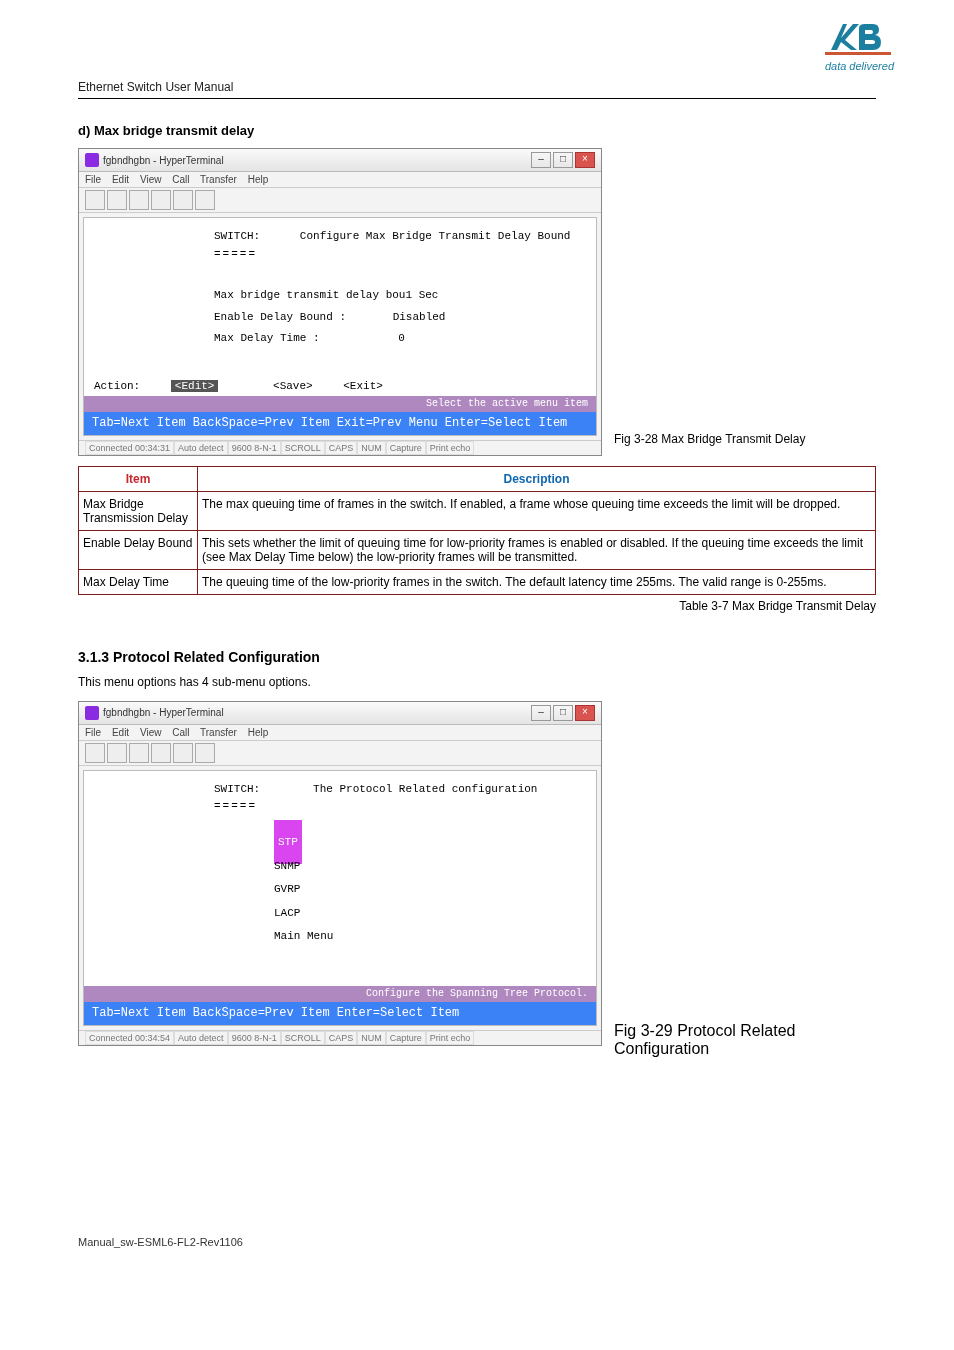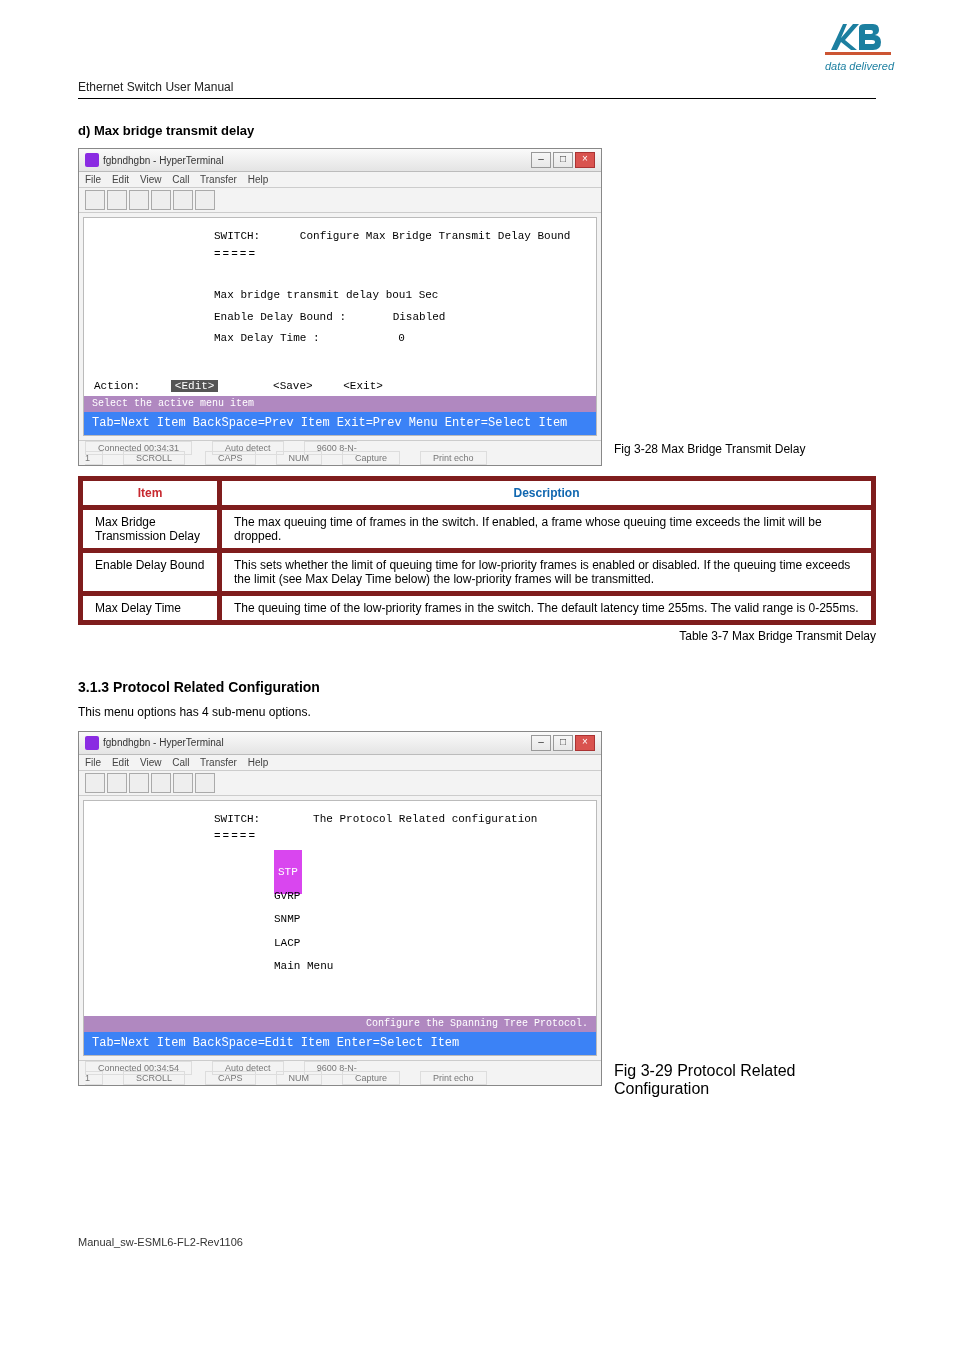--- a/index.html
+++ b/index.html
@@ -172,42 +172,42 @@
     font-size: 10px;
   }
   .term-statusbar {
     border-top: 1px solid #ccc;
     padding: 2px 6px;
     font-size: 9px;
     color: #777;
   }
   .term-statusbar span {
     border: 1px solid #ddd;
-    padding: 1px 12px;
-    margin-right: 20px;
+    padding: 1px 3px;
+    margin-right: 0;
   }
   .fig-caption {
     font-size: 12px;
     margin: -24px 0 20px 536px;
     color: #000;
   }
   .fig-caption2 {
     font-size: 16px;
     margin: -24px 0 0 536px;
     color: #000;
   }
   table.desc {
     border-collapse: collapse;
     width: 100%;
     margin-top: 16px;
     font-size: 12px;
   }
   table.desc th, table.desc td {
-    border: 5px solid #7f1d1d;
-    padding: 5px 12px;
+    border: 1px solid #7f1d1d;
+    padding: 5px 4px;
     vertical-align: top;
     text-align: left;
   }
   table.desc th {
     font-weight: bold;
     text-align: center;
   }
   table.desc th.item { color: #c7282f; width: 110px; }
   table.desc th.descr { color: #1067b0; }
   .table-caption {
@@ -299,21 +299,21 @@
           <span>Max Delay Time :</span>
           <span class="val" style="margin-left:72px">0</span>
         </div>
       </div>
       <div class="action-row">
         <span>Action:</span>
         <span class="edit-sel">&lt;Edit&gt;</span>
         <span class="save">&lt;Save&gt;</span>
         <span class="exit">&lt;Exit&gt;</span>
       </div>
-      <div class="bottom-help2" style="text-align:left">Select the active menu item</div>
+      <div class="bottom-help2" style="text-align:right">Select the active menu item</div>
       <div class="bottom-help">Tab=Next Item    BackSpace=Prev Item    Exit=Prev Menu   Enter=Select Item</div>
     </div>
     <div class="term-statusbar">
       <span>Connected 00:34:31</span><span>Auto detect</span><span>9600 8-N-1</span><span>SCROLL</span><span>CAPS</span><span>NUM</span><span>Capture</span><span>Print echo</span>
     </div>
   </div>
   <div class="fig-caption">Fig 3-28 Max Bridge Transmit Delay</div>
 
   <table class="desc">
     <tbody>
@@ -370,27 +370,27 @@
     </div>
     <div class="term-content">
       <div class="switch-line">
         <span>SWITCH:</span>
         &nbsp;&nbsp;&nbsp;&nbsp;&nbsp;&nbsp;
         <span>The Protocol Related configuration</span>
       </div>
       <div class="equals">=====</div>
       <div class="menu-list">
         <div class="mi sel"><span>STP</span></div>
+        <div class="mi">SNMP</div>
         <div class="mi">GVRP</div>
-        <div class="mi">SNMP</div>
         <div class="mi">LACP</div>
         <div class="mi">Main Menu</div>
       </div>
       <div class="bottom-help2" style="text-align:right">Configure the Spanning Tree Protocol.</div>
-      <div class="bottom-help">Tab=Next Item        BackSpace=Edit Item             Enter=Select Item</div>
+      <div class="bottom-help">Tab=Next Item        BackSpace=Prev Item             Enter=Select Item</div>
     </div>
     <div class="term-statusbar">
       <span>Connected 00:34:54</span><span>Auto detect</span><span>9600 8-N-1</span><span>SCROLL</span><span>CAPS</span><span>NUM</span><span>Capture</span><span>Print echo</span>
     </div>
   </div>
   <div class="fig-caption2">Fig 3-29 Protocol Related Configuration</div>
 
   <div class="footer">
     <div class="manual-id">Manual_sw-ESML6-FL2-Rev1106</div>
   </div>

